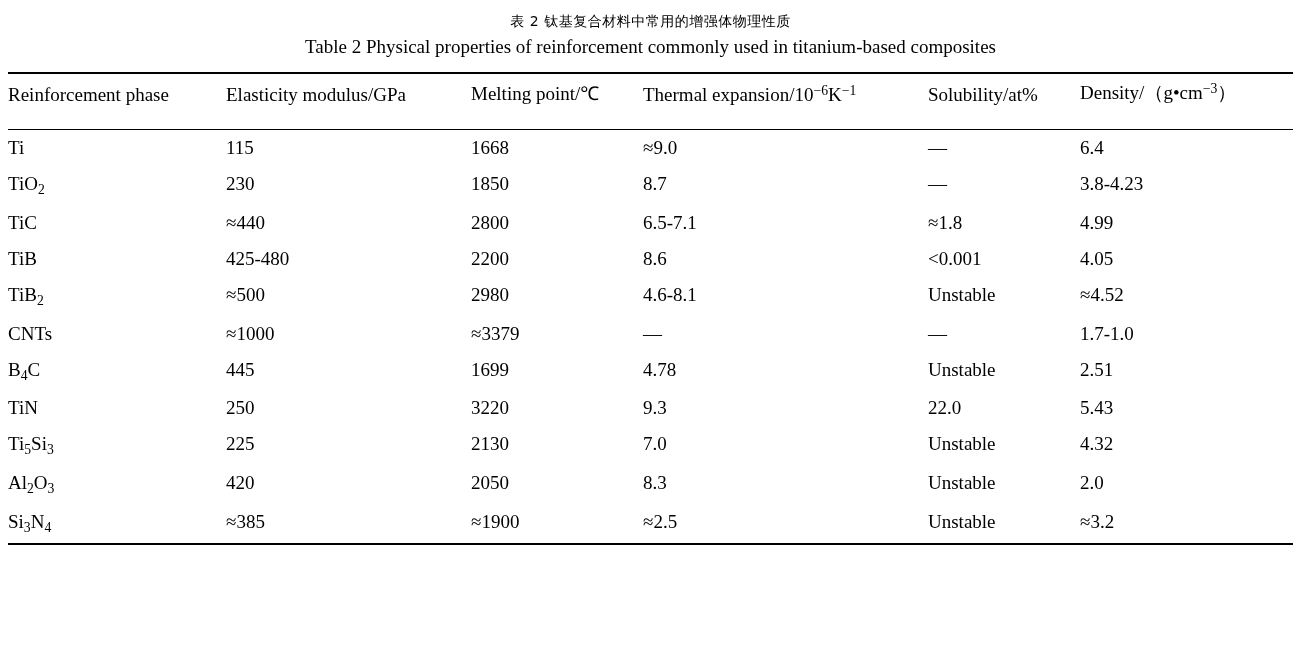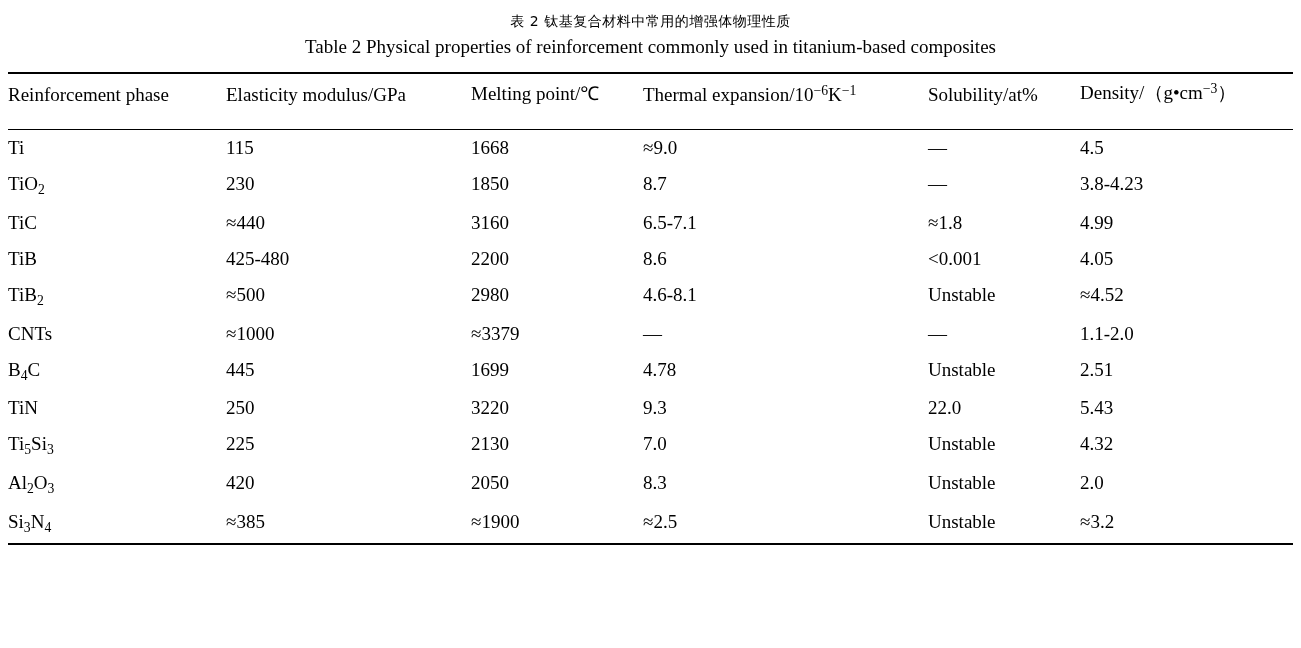--- a/index.html
+++ b/index.html
@@ -99,34 +99,34 @@
         <th class="c5">Density/（g•cm<sup>−3</sup>）</th>
       </tr>
     </thead>
     <tbody>
       <tr>
         <td>Ti</td>
         <td>115</td>
         <td>1668</td>
         <td>≈9.0</td>
         <td>—</td>
-        <td>4.5</td>
+        <td>6.4</td>
       </tr>
       <tr>
         <td>TiO<sub>2</sub></td>
         <td>230</td>
         <td>1850</td>
         <td>8.7</td>
         <td>—</td>
         <td>3.8-4.23</td>
       </tr>
       <tr>
         <td>TiC</td>
         <td>≈440</td>
-        <td>3160</td>
+        <td>2800</td>
         <td>6.5-7.1</td>
         <td>≈1.8</td>
         <td>4.99</td>
       </tr>
       <tr>
         <td>TiB</td>
         <td>425-480</td>
         <td>2200</td>
         <td>8.6</td>
         <td>&lt;0.001</td>
@@ -139,21 +139,21 @@
         <td>4.6-8.1</td>
         <td>Unstable</td>
         <td>≈4.52</td>
       </tr>
       <tr>
         <td>CNTs</td>
         <td>≈1000</td>
         <td>≈3379</td>
         <td>—</td>
         <td>—</td>
-        <td>1.1-2.0</td>
+        <td>1.7-1.0</td>
       </tr>
       <tr>
         <td>B<sub>4</sub>C</td>
         <td>445</td>
         <td>1699</td>
         <td>4.78</td>
         <td>Unstable</td>
         <td>2.51</td>
       </tr>
       <tr>

